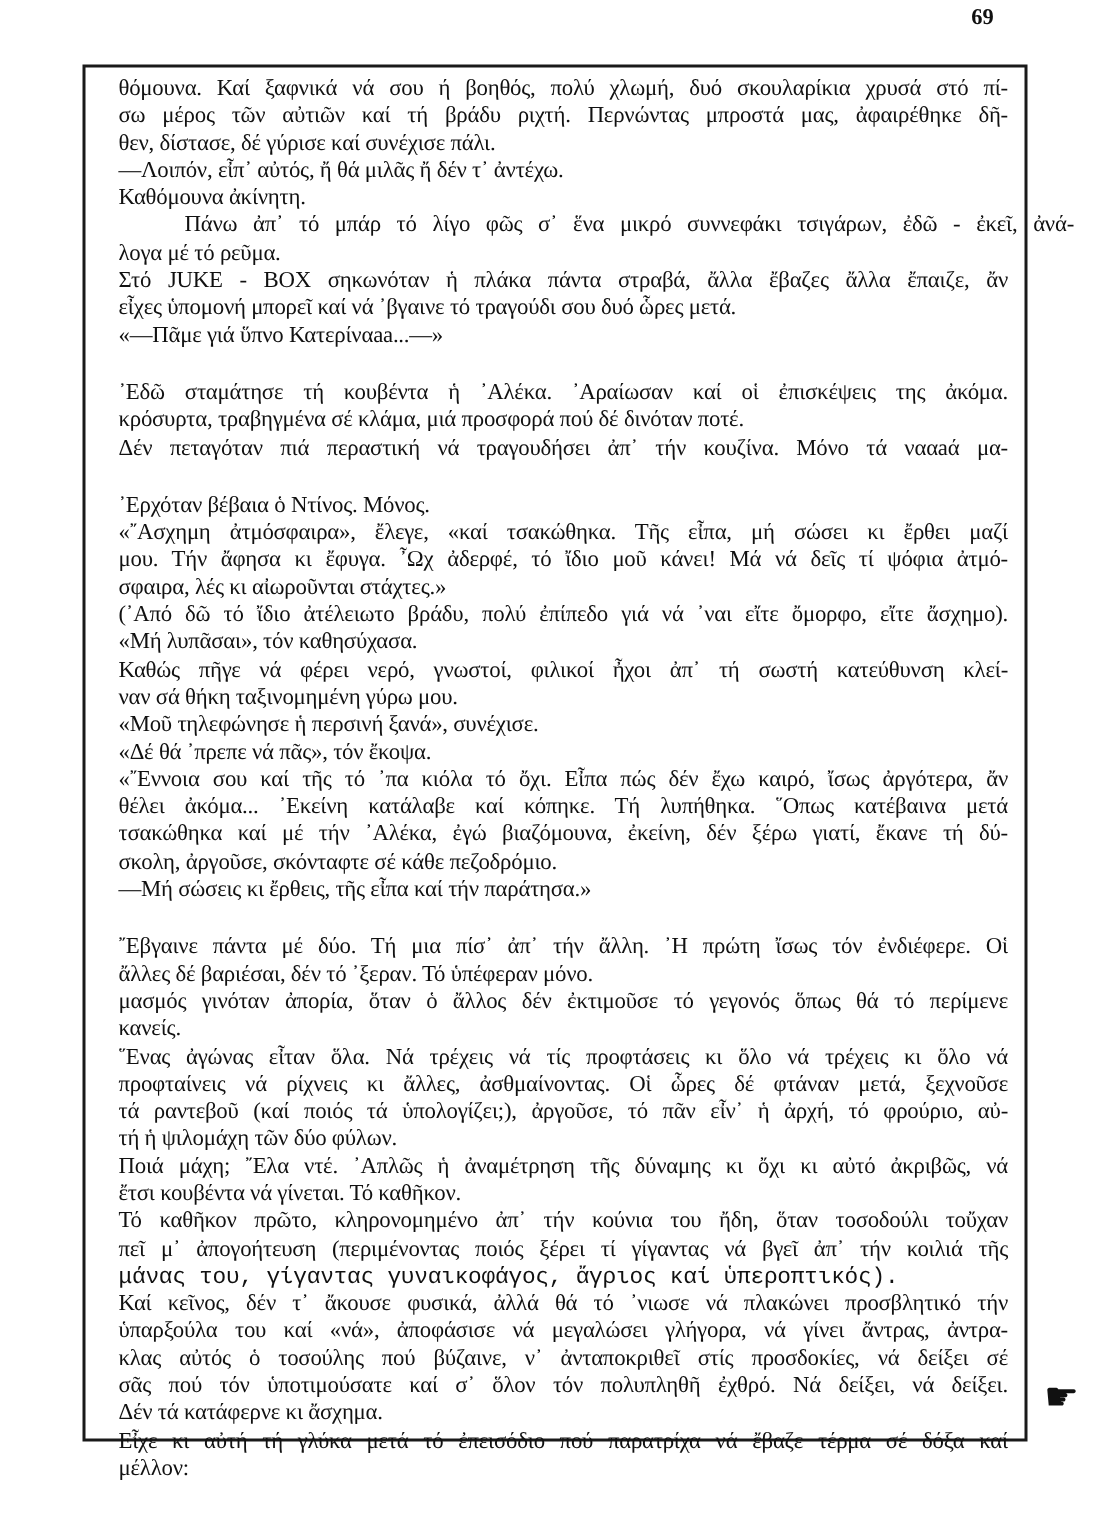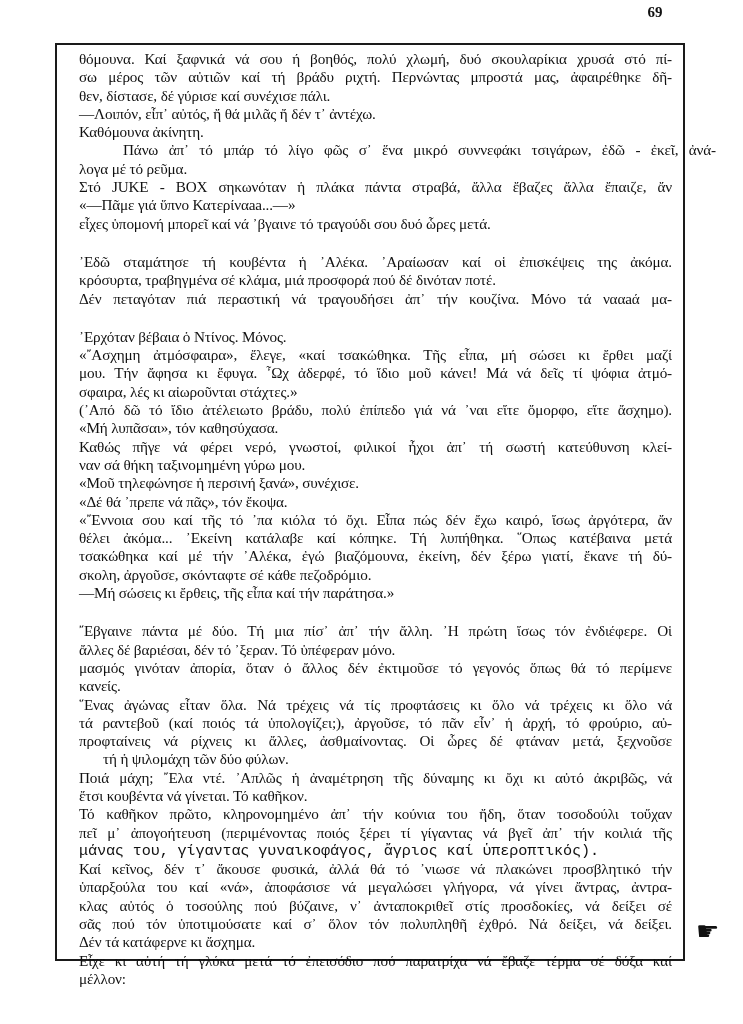--- a/index.html
+++ b/index.html
@@ -36,22 +36,22 @@
 <div class="text" id="text-body">
     <div>
       <span class="line" style="display: block; word-spacing: 6.37019px;">θόμουνα. Καί ξαφνικά νά σου ή βοηθός, πολύ χλωμή, δυό σκουλαρίκια χρυσά στό πί-</span>
       <span class="line" style="display: block; word-spacing: 7.34245px;">σω μέρος τῶν αὐτιῶν καί τή βράδυ ριχτή. Περνώντας μπροστά μας, ἀφαιρέθηκε δῆ-</span>
       <span class="line last" style="display: block;">θεν, δίστασε, δέ γύρισε καί συνέχισε πάλι.</span>
       <span class="line last" style="display: block;">—Λοιπόν, εἶπ᾽ αὐτός, ἤ θά μιλᾶς ἤ δέν τ᾽ ἀντέχω.</span>
       <span class="line last" style="display: block;">Καθόμουνα ἀκίνητη.</span>
       <span class="line" style="display: block; word-spacing: 6.81458px; margin-left: 44px;">Πάνω ἀπ᾽ τό μπάρ τό λίγο φῶς σ᾽ ἕνα μικρό συννεφάκι τσιγάρων, ἐδῶ - ἐκεῖ, ἀνά-</span>
       <span class="line last" style="display: block;">λογα μέ τό ρεῦμα.</span>
       <span class="line" style="display: block; word-spacing: 7.5012px;">Στό JUKE - BOX σηκωνόταν ἡ πλάκα πάντα στραβά, ἄλλα ἔβαζες ἄλλα ἔπαιζε, ἄν</span>
+      <span class="line last" style="display: block;">εἶχες ὑπομονή μπορεῖ καί νά ᾽βγαινε τό τραγούδι σου δυό ὧρες μετά.</span>
       <span class="line last" style="display: block;">«—Πᾶμε γιά ὕπνο Κατερίναaa...—»</span>
-      <span class="line last" style="display: block;">εἶχες ὑπομονή μπορεῖ καί νά ᾽βγαινε τό τραγούδι σου δυό ὧρες μετά.</span>
     </div>
     <div class="gap2"></div>
     <div>
       <span class="line" style="display: block; word-spacing: 9.6804px;">᾽Εδῶ σταμάτησε τή κουβέντα ἡ ᾽Αλέκα. ᾽Αραίωσαν καί οἱ ἐπισκέψεις της ἀκόμα.</span>
       <span class="line last" style="display: block;">κρόσυρτα, τραβηγμένα σέ κλάμα, μιά προσφορά πού δέ δινόταν ποτέ.</span>
       <span class="line" style="display: block; word-spacing: 8.00391px;">Δέν πεταγόταν πιά περαστική νά τραγουδήσει ἀπ᾽ τήν κουζίνα. Μόνο τά νααaά μα-</span>
     </div>
     <div class="gap2"></div>
     <div>
       <span class="line last" style="display: block;">᾽Ερχόταν βέβαια ὁ Ντίνος. Μόνος.</span>
@@ -70,23 +70,23 @@
       <span class="line last" style="display: block;">σκολη, ἀργοῦσε, σκόνταφτε σέ κάθε πεζοδρόμιο.</span>
       <span class="line last" style="display: block;">—Μή σώσεις κι ἔρθεις, τῆς εἶπα καί τήν παράτησα.»</span>
     </div>
     <div class="gap2"></div>
     <div>
       <span class="line" style="display: block; word-spacing: 6.38958px;">῎Εβγαινε πάντα μέ δύο. Τή μια πίσ᾽ ἀπ᾽ τήν ἄλλη. ᾽Η πρώτη ἴσως τόν ἐνδιέφερε. Οἱ</span>
       <span class="line last" style="display: block;">ἄλλες δέ βαριέσαι, δέν τό ᾽ξεραν. Τό ὑπέφεραν μόνο.</span>
       <span class="line" style="display: block; word-spacing: 6.6875px;">μασμός γινόταν ἀπορία, ὅταν ὁ ἄλλος δέν ἐκτιμοῦσε τό γεγονός ὅπως θά τό περίμενε</span>
       <span class="line last" style="display: block;">κανείς.</span>
       <span class="line" style="display: block; word-spacing: 6.94583px;">῞Ενας ἀγώνας εἶταν ὅλα. Νά τρέχεις νά τίς προφτάσεις κι ὅλο νά τρέχεις κι ὅλο νά</span>
+      <span class="line" style="display: block; word-spacing: 9.28267px;">προφταίνεις νά ρίχνεις κι ἄλλες, ἀσθμαίνοντας. Οἱ ὧρες δέ φτάναν μετά, ξεχνοῦσε</span>
       <span class="line" style="display: block; word-spacing: 6.1183px;">τά ραντεβοῦ (καί ποιός τά ὑπολογίζει;), ἀργοῦσε, τό πᾶν εἶν᾽ ἡ ἀρχή, τό φρούριο, αὐ-</span>
-      <span class="line" style="display: block; word-spacing: 9.28267px;">προφταίνεις νά ρίχνεις κι ἄλλες, ἀσθμαίνοντας. Οἱ ὧρες δέ φτάναν μετά, ξεχνοῦσε</span>
-      <span class="line last" style="display: block; margin-left: 24px;">τή ἡ ψιλομάχη τῶν δύο φύλων.</span>
+      <span class="line last" style="display: block;">τή ἡ ψιλομάχη τῶν δύο φύλων.</span>
       <span class="line" style="display: block; word-spacing: 6.48884px;">Ποιά μάχη; ῎Ελα ντέ. ᾽Απλῶς ἡ ἀναμέτρηση τῆς δύναμης κι ὄχι κι αὐτό ἀκριβῶς, νά</span>
       <span class="line last" style="display: block;">ἔτσι κουβέντα νά γίνεται. Τό καθῆκον.</span>
       <span class="line" style="display: block; word-spacing: 8.11364px;">Τό καθῆκον πρῶτο, κληρονομημένο ἀπ᾽ τήν κούνια του ἤδη, ὅταν τοσοδούλι τοὔχαν</span>
       <span class="line" style="display: block; word-spacing: 6.95192px;">πεῖ μ᾽ ἀπογοήτευση (περιμένοντας ποιός ξέρει τί γίγαντας νά βγεῖ ἀπ᾽ τήν κοιλιά τῆς</span>
       <span class="line last" style="display: block; font-family: Liberation Mono, monospace;">μάνας του, γίγαντας γυναικοφάγος, ἄγριος καί ὑπεροπτικός).</span>
       <span class="line" style="display: block; word-spacing: 7.19712px;">Καί κεῖνος, δέν τ᾽ ἄκουσε φυσικά, ἀλλά θά τό ᾽νιωσε νά πλακώνει προσβλητικό τήν</span>
       <span class="line" style="display: block; word-spacing: 8.00426px;">ὑπαρξούλα του καί «νά», ἀποφάσισε νά μεγαλώσει γλήγορα, νά γίνει ἄντρας, ἀντρα-</span>
       <span class="line" style="display: block; word-spacing: 8.42969px;">κλας αὐτός ὁ τοσούλης πού βύζαινε, ν᾽ ἀνταποκριθεῖ στίς προσδοκίες, νά δείξει σέ</span>
       <span class="line" style="display: block; word-spacing: 8px;">σᾶς πού τόν ὑποτιμούσατε καί σ᾽ ὅλον τόν πολυπληθῆ ἐχθρό. Νά δείξει, νά δείξει.</span>
       <span class="line last" style="display: block;">Δέν τά κατάφερνε κι ἄσχημα.</span>

